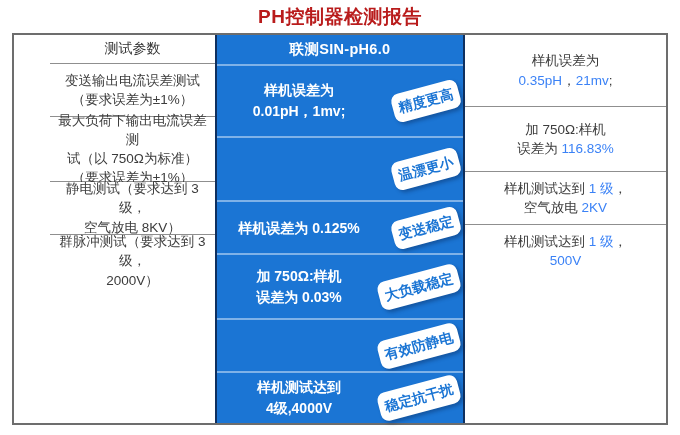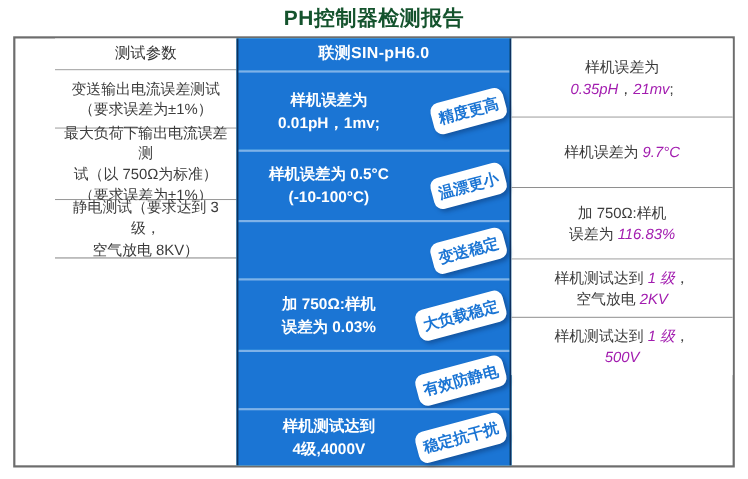--- a/index.html
+++ b/index.html
@@ -1,27 +1,27 @@
 <!DOCTYPE html>
 <html><head>
 <meta charset="utf-8">
 <style>
   * { margin:0; padding:0; box-sizing:border-box; }
   body { background:#ffffff; font-family:"Liberation Sans","DejaVu Sans",sans-serif; }
   .page { position:relative; width:680px; height:435px; background:#ffffff; overflow:hidden; }
 
   .title { position:absolute; top:4px; left:0; width:100%; text-align:center;
-           font-size:19px; font-weight:600; color:#14532d; letter-spacing:0.5px; }
+           font-size:19px; font-weight:600; color:#b91c1c; letter-spacing:0.5px; }
 
   .report-table { position:absolute; left:12px; top:33px; width:656px; height:392px;
                   border:2px solid #6d6d6d; display:flex; background:#ffffff; }
 
   .col { display:flex; flex-direction:column; }
   .col-param    { width:201px;padding-left:36px; }
-  .col-liance   { width:250px; background:#0ea5e9;
+  .col-liance   { width:250px; background:#404040;
                   border-left:2px solid #0f305f; border-right:2px solid #0f305f; }
   .col-ordinary { flex:1; }
 
   
   .h0{height:29px;} .h1{height:72px;} .h2{height:64px;} .h3{height:53px;}
   .h4{height:65px;} .h5{height:53px;} .h6{height:52px;}
 
   .wcell { background:#ffffff; border-bottom:1px solid #8f8f8f;
            display:flex; align-items:center; justify-content:center;
            text-align:center; white-space:pre-line;
@@ -34,56 +34,57 @@
   .bcell + .bcell { border-top:2px solid #7fb2e8; }
   .bcell.head { display:flex; align-items:center; justify-content:center;
                 font-size:14.5px; letter-spacing:0.3px; }
   .blue-text { position:absolute; left:4px; right:86px; top:50%;
                transform:translateY(-50%); text-align:center; white-space:pre-line; }
   .badge { position:absolute; right:3px; top:50%;
            transform:translateY(-50%) rotate(-15deg);
            background:#ffffff; color:#1b75d4; font-weight:bold; font-size:14px;
            padding:4px 6px; border-radius:8px; white-space:nowrap;
            box-shadow:2px 3px 4px rgba(8,35,80,0.38); }
-  .red { color:#a21caf;font-style:italic; }
+  .red { color:#3b82f6; }
 </style>
 </head>
 <body>
 
 <div class="page">
 
   <div class="title">PH控制器检测报告</div>
 
   <div class="report-table">
 
     <div class="col col-param">
       <div class="wcell head h0">测试参数</div>
       <div class="wcell h3">变送输出电流误差测试
 （要求误差为±1%）</div>
       <div class="wcell h4">最大负荷下输出电流误差测
 试（以 750Ω为标准）
 （要求误差为±1%）</div>
       <div class="wcell h5">静电测试（要求达到 3 级，
 空气放电 8KV）</div>
+      <div class="wcell h6 last">群脉冲测试（要求达到 3 级，
+2000V）</div>
     </div>
 
     <div class="col col-liance">
       <div class="bcell head h0">联测SIN-pH6.0</div>
 
       <div class="bcell h1">
         <div class="blue-text">样机误差为
 0.01pH，1mv;</div>
         <div class="badge">精度更高</div>
       </div>
       <div class="bcell h2">
-        <div class="blue-text">样机误差为 0.5°C
-(-10-100°C)</div>
         <div class="badge">温漂更小</div>
       </div>
       <div class="bcell h3">
+        <div class="blue-text">样机误差为 0.125%</div>
         <div class="badge">变送稳定</div>
       </div>
       <div class="bcell h4">
         <div class="blue-text">加 750Ω:样机
 误差为 0.03%</div>
         <div class="badge">大负载稳定</div>
       </div>
       <div class="bcell h5">
         <div class="badge">有效防静电</div>
       </div>
@@ -93,23 +94,20 @@
         <div class="badge">稳定抗干扰</div>
       </div>
     </div>
 
     <div class="col col-ordinary">
 
       <div class="wcell h1">
         <div><span>样机误差为
 </span><span class="red">0.35pH</span><span>，</span><span class="red">21mv</span><span>;</span></div>
       </div>
-      <div class="wcell h2">
-        <div><span>样机误差为 </span><span class="red">9.7°C</span></div>
-      </div>
       <div class="wcell h4">
         <div><span>加 750Ω:样机
 误差为 </span><span class="red">116.83%</span></div>
       </div>
       <div class="wcell h5">
         <div><span>样机测试达到 </span><span class="red">1 级</span><span>，
 空气放电 </span><span class="red">2KV</span></div>
       </div>
       <div class="wcell h6 last">
         <div><span>样机测试达到 </span><span class="red">1 级</span><span>，

